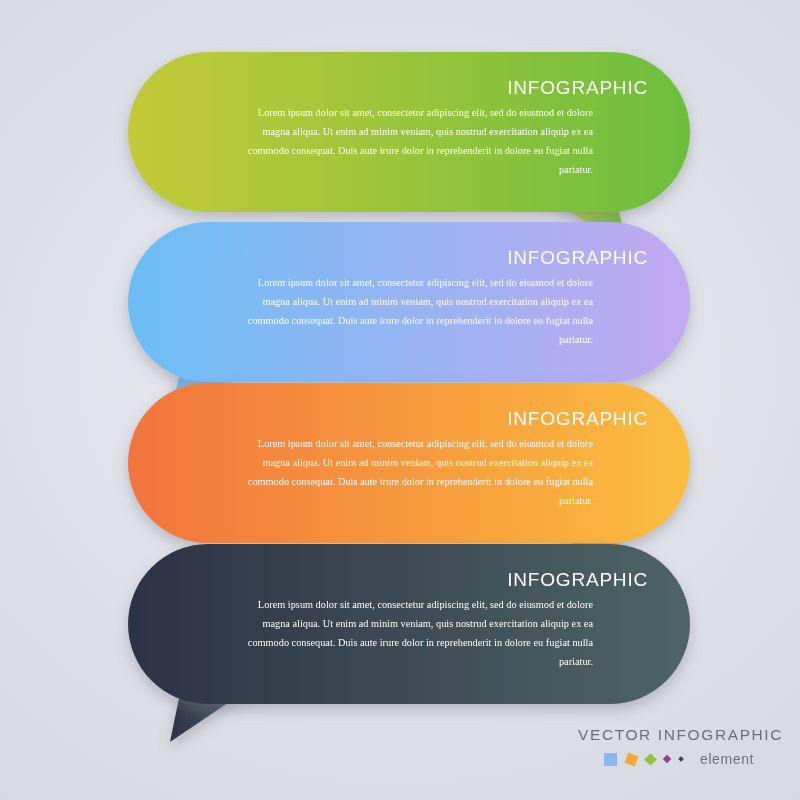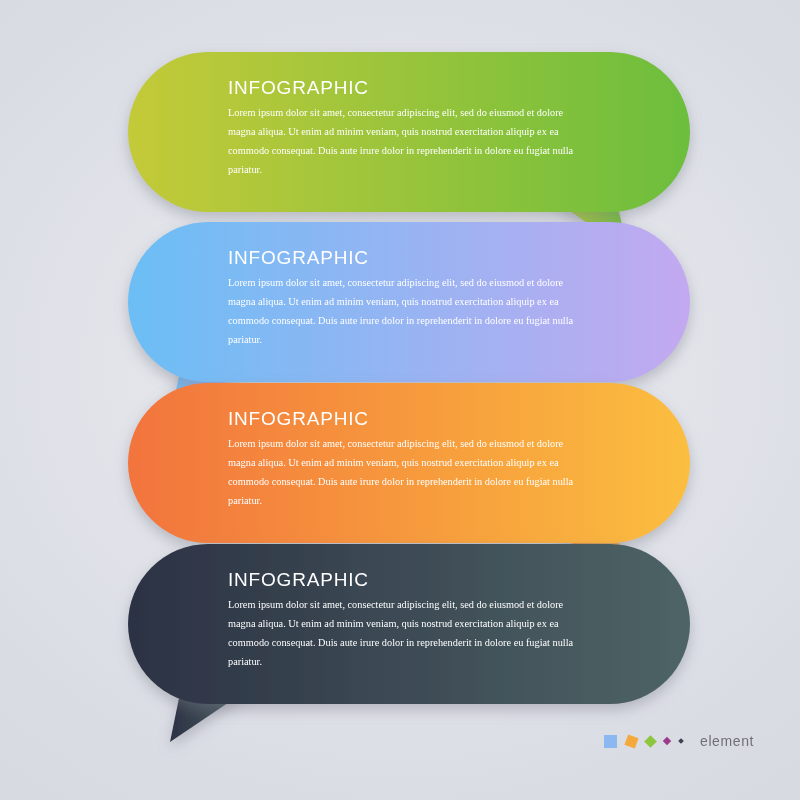--- a/index.html
+++ b/index.html
@@ -21,20 +21,21 @@
     background:
       radial-gradient(ellipse 720px 620px at 50% 46%, #e7e9ee 0%, #e2e4ea 38%, #dadce4 72%, #d6d8e0 100%);
     overflow: hidden;
   }
 
   
   .banner {
     position: absolute;
     width: 562px;
     height: 160px;
+    text-align: right;
   }
 
   .bubble-svg {
     position: absolute;
     left: -60px;
     top: -10px;
     width: 700px;
     height: 230px;
     overflow: visible;
   }
@@ -191,20 +192,21 @@
       <path d="M 120 120 L 102 208 L 185 152 Z" fill="url(#grad3)" filter="url(#sh3)"></path>
       <rect x="60" y="10" width="562" height="160" rx="80" ry="80" fill="url(#grad3)" filter="url(#sh3)"></rect>
     </svg>
     <div class="banner-text">
       <div class="banner-title" style="color: rgb(255, 255, 255);">INFOGRAPHIC</div>
       <div class="banner-body" style="color: rgb(255, 255, 255);">Lorem ipsum dolor sit amet, consectetur adipiscing elit, sed do eiusmod et dolore magna aliqua. Ut enim ad minim veniam, quis nostrud exercitation aliquip ex ea commodo consequat. Duis aute irure dolor in reprehenderit in dolore eu fugiat nulla pariatur.</div>
     </div>
   </div>
 
   <div id="footer">
+    <div id="footer-title">VECTOR  INFOGRAPHIC</div>
     <div id="footer-row">
       <span class="swatch sq" style="width: 13px; height: 13px; background: rgb(139, 184, 240);"></span>
       <span class="swatch rot" style="width: 11px; height: 11px; background: rgb(245, 169, 60);"></span>
       <span class="swatch dia" style="width: 9px; height: 9px; background: rgb(141, 198, 63);"></span>
       <span class="swatch dia" style="width: 6px; height: 6px; background: rgb(156, 59, 142);"></span>
       <span class="swatch dia" style="width: 4px; height: 4px; background: rgb(60, 66, 80);"></span>
       <span id="footer-sub">element</span>
     </div>
   </div>
 

